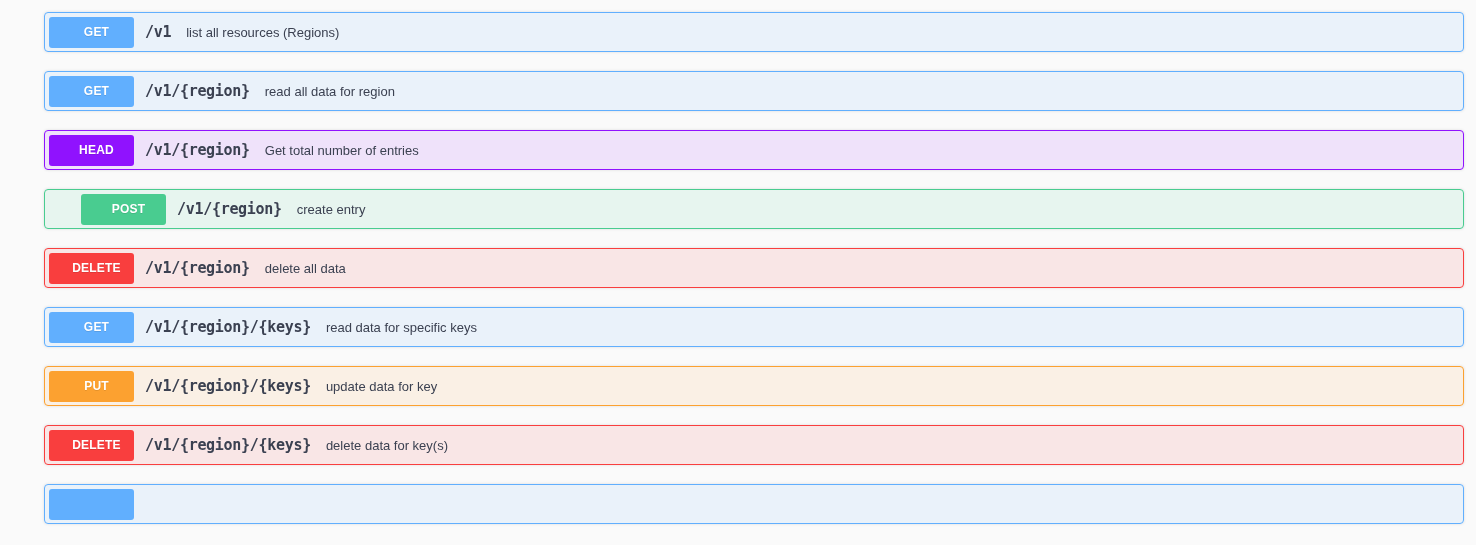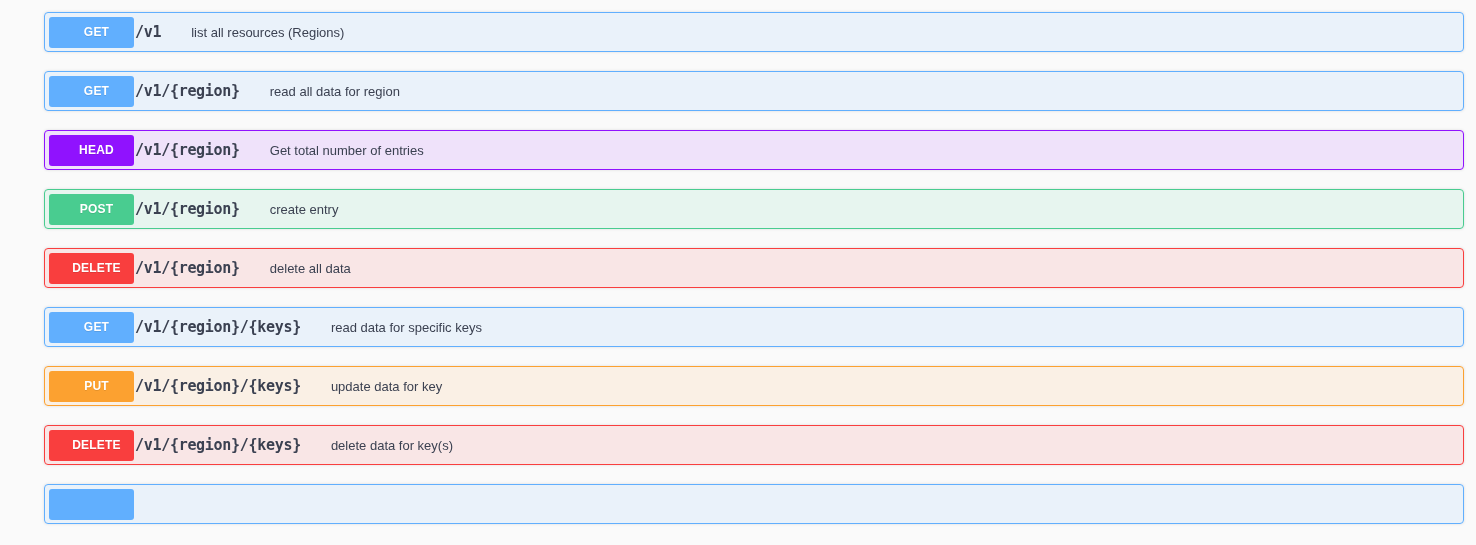--- a/index.html
+++ b/index.html
@@ -58,39 +58,39 @@
     align-items: center;
     justify-content: center;
     color: #ffffff;
     font-size: 12px;
     font-weight: 700;
     letter-spacing: .2px;
     text-shadow: 0 1px 0 rgba(0,0,0,.1);
     padding-left: 10px;
   }
   .op-path {
-    margin-left: 1px;
+    margin-left: 11px;
     font-family: "DejaVu Sans Mono", monospace;
     font-size: 15px;
     font-weight: 600;
     color: #3b4151;
     letter-spacing: -0.3px;
     white-space: nowrap;
   }
   .op-summary {
-    margin-left: 30px;
+    margin-left: 15px;
     font-size: 13px;
     color: #3b4151;
     white-space: nowrap;
   }
   
   .op-get    { border-color: var(--c-get);    background: rgba(97,175,254,.1); }
   .op-get    .method-badge { background: var(--c-get); }
   .op-post   { border-color: var(--c-post);   background: rgba(73,204,144,.1); }
-  .op-post   .method-badge { background: var(--c-post); }
+  .op-post   .method-badge { background: var(--c-post); margin-left: 32px; }
   .op-put    { border-color: var(--c-put);    background: rgba(252,161,48,.1); }
   .op-put    .method-badge { background: var(--c-put); }
   .op-delete { border-color: var(--c-delete); background: rgba(249,62,62,.1); text-align: right; }
   .op-delete .method-badge { background: var(--c-delete); }
   .op-head   { border-color: var(--c-head);   background: rgba(144,18,254,.1); }
   .op-head   .method-badge { background: var(--c-head); }
 </style>
 </head>
 <body style="background: rgb(250, 250, 250);">
 

